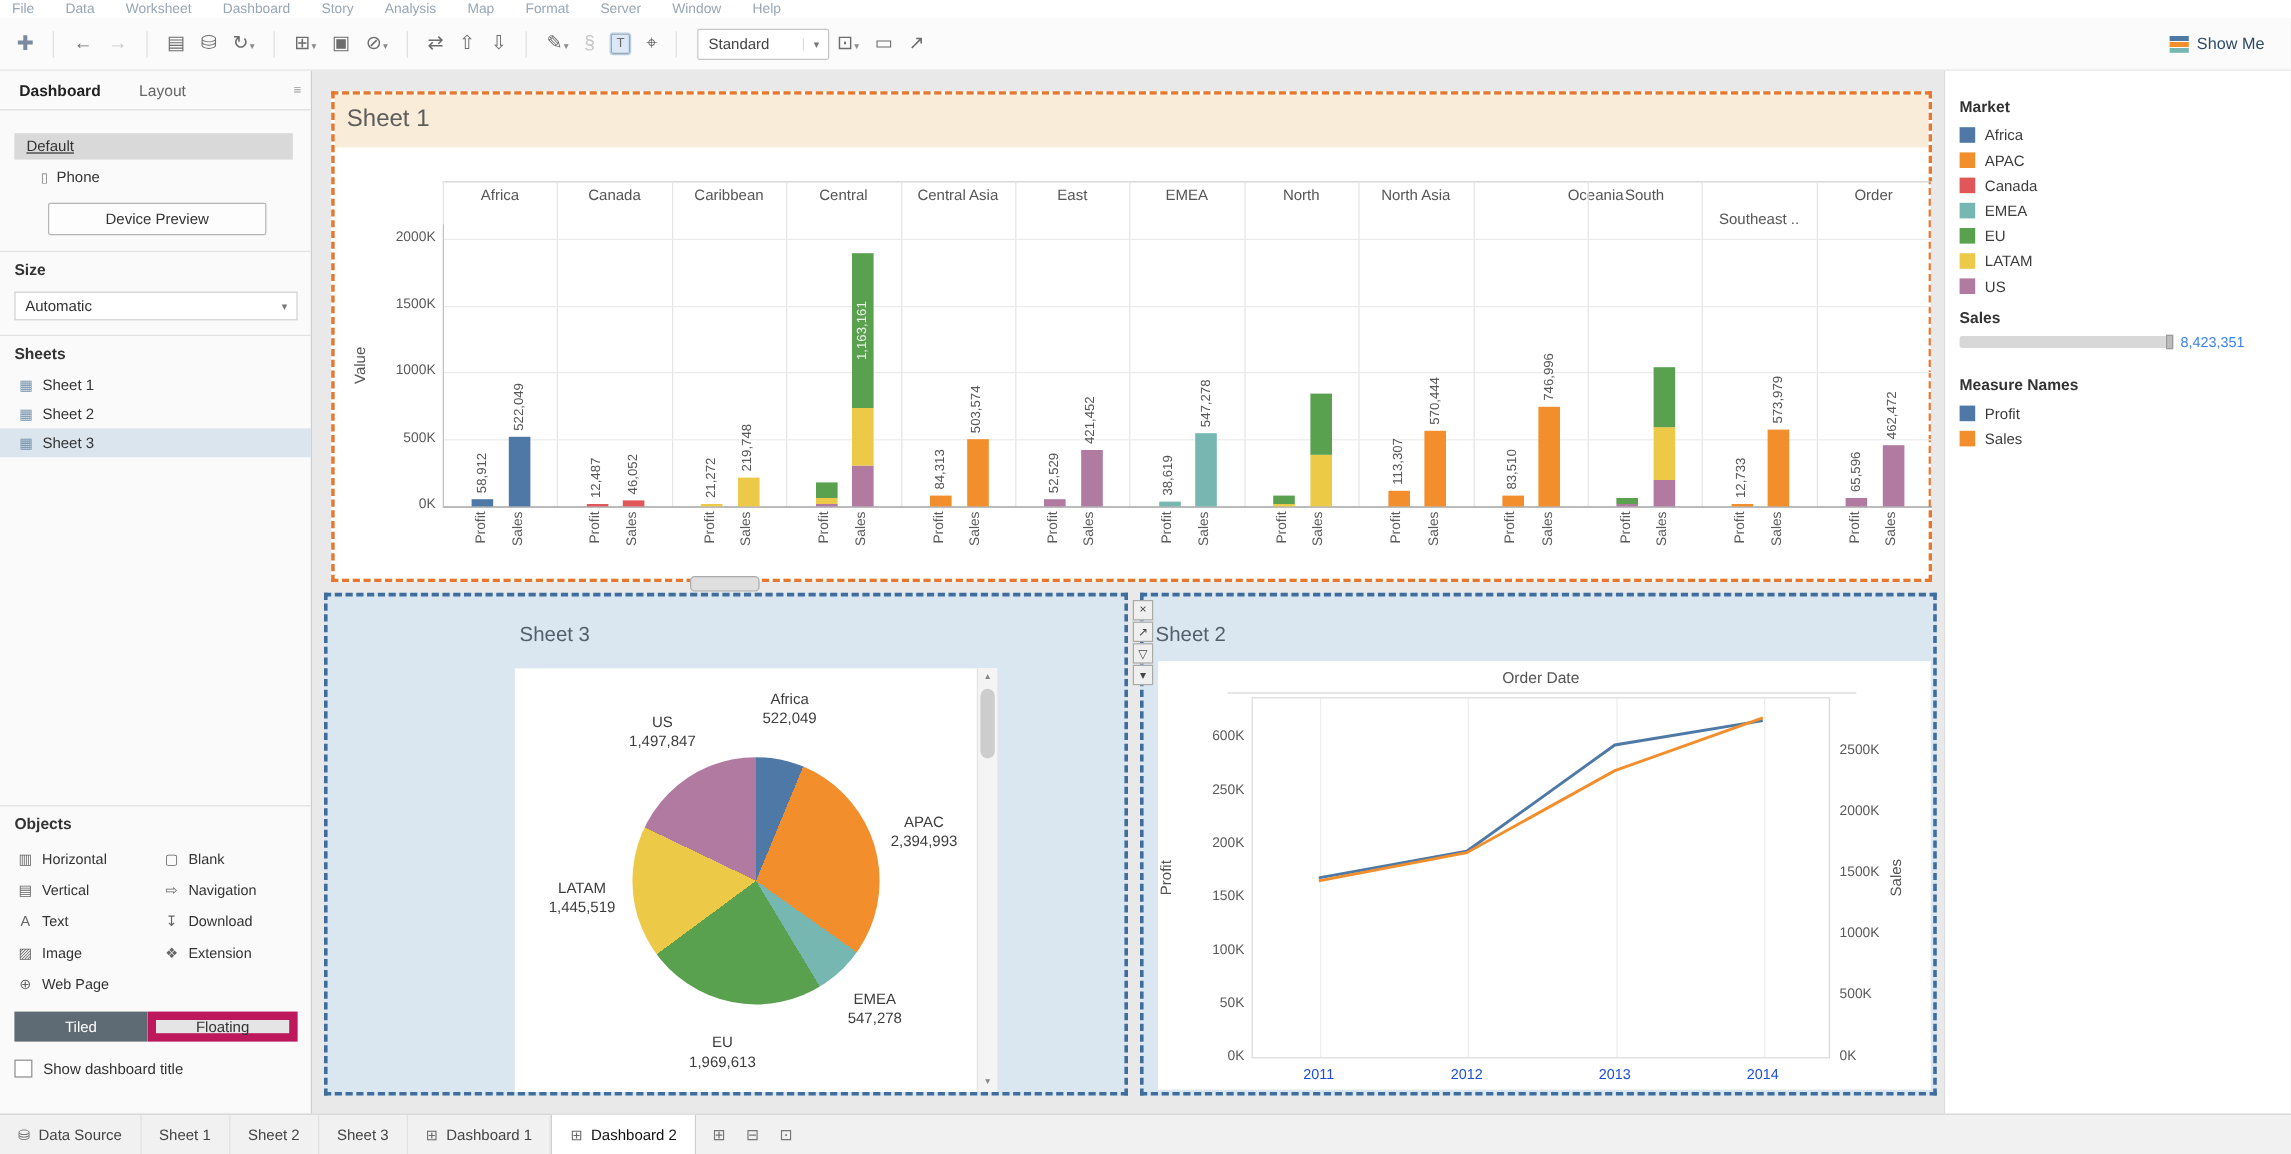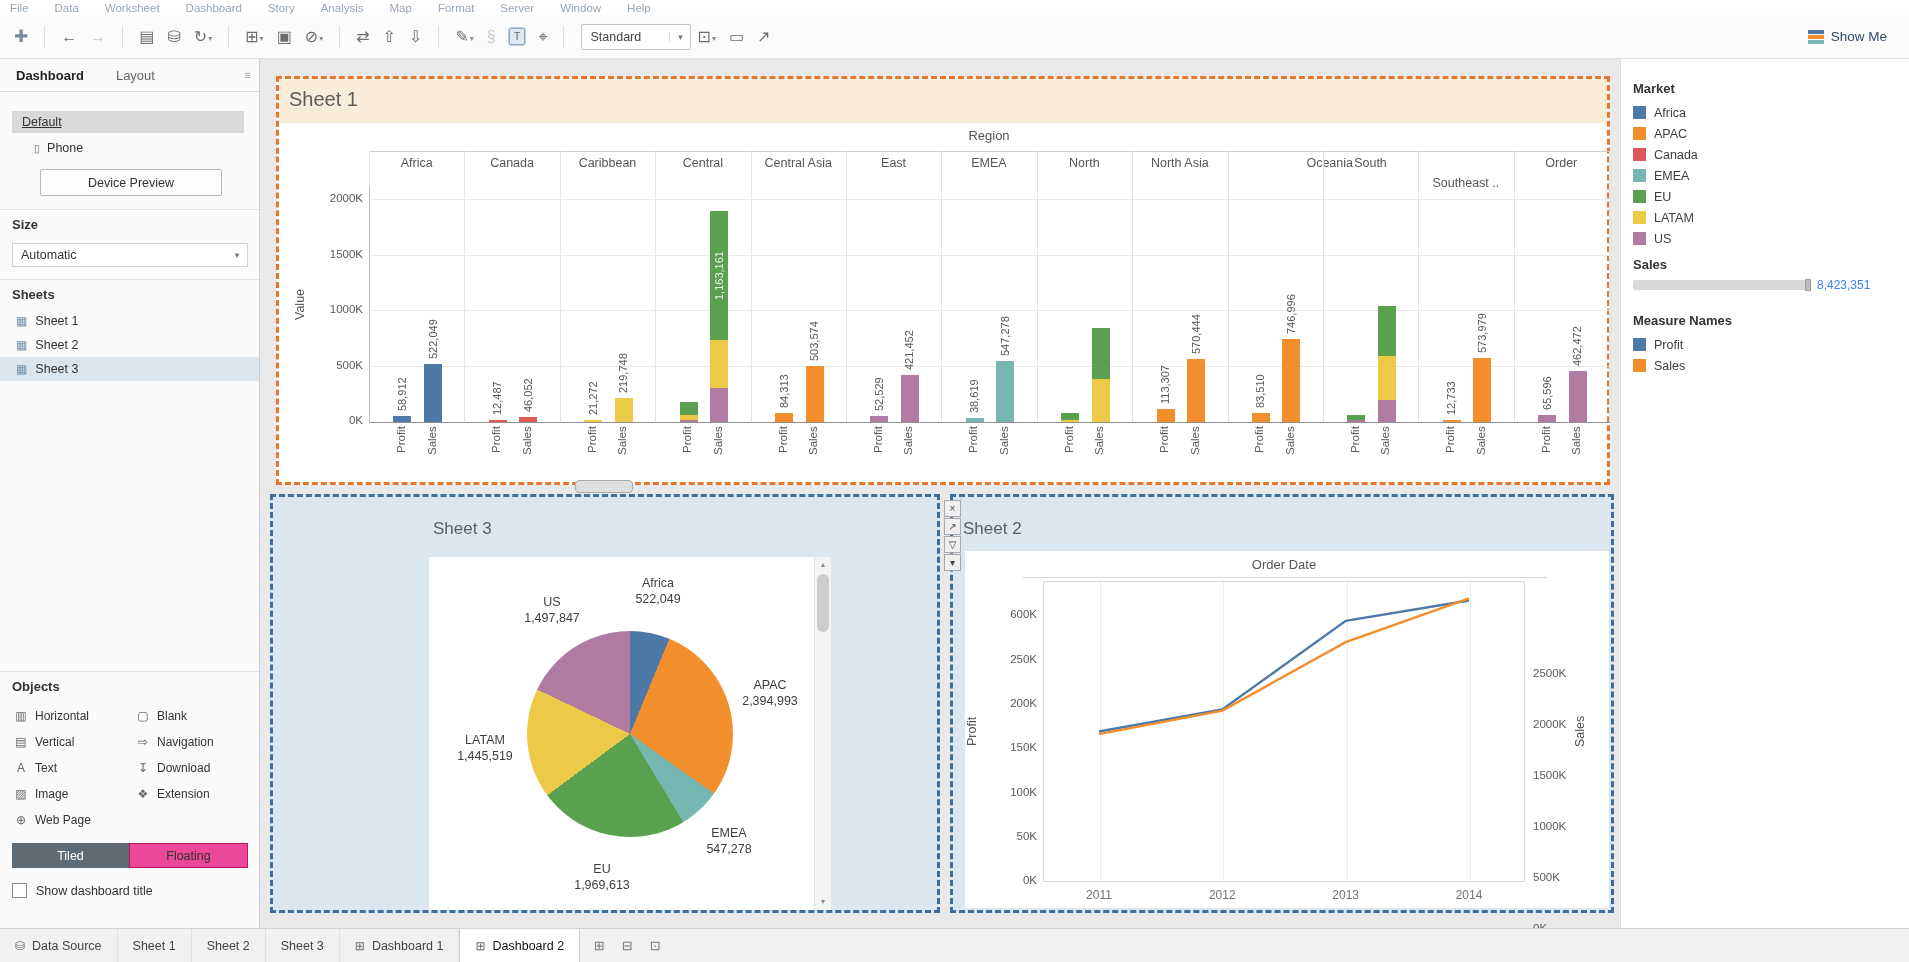--- a/index.html
+++ b/index.html
@@ -49,21 +49,21 @@
   .sheets-list{position:absolute;left:0;top:250px;width:100%;}
   .sheet-row{height:24px;display:flex;align-items:center;gap:8px;padding-left:16px;font-size:12.5px;color:#333;}
   .sheet-row.selected{background:#dbe5ee;}
   .sheet-icon{color:#7292ae;font-size:12px;}
   .objects-grid{position:absolute;left:10px;top:644px;width:246px;display:flex;flex-wrap:wrap;}
   .object-item{width:122px;height:26px;display:flex;align-items:center;gap:7px;padding-left:4px;
     box-sizing:border-box;font-size:12px;color:#333;}
   .object-icon{color:#666;font-size:12px;width:14px;text-align:center;}
   .tile-toggle{position:absolute;left:12px;top:784px;width:236px;height:25px;display:flex;font-size:12.5px;}
   .tt-tiled{flex:1;background:#5f6b74;color:#fff;display:flex;align-items:center;justify-content:center;}
-  .tt-floating{flex:1;background:#ec4899;border:1px solid #be185d;color:#333;display:flex;align-items:center;
+  .tt-floating{flex:1;background:#e5e5e5;border:7px solid #be185d;color:#333;display:flex;align-items:center;
     justify-content:center;box-sizing:border-box;}
   .show-title-row{position:absolute;left:12px;top:824px;display:flex;align-items:center;gap:9px;font-size:12.5px;color:#333;}
   .checkbox{width:13px;height:13px;border:1px solid #8c8c8c;background:#fff;}
   
   .canvas{position:absolute;left:260px;top:59px;width:1360px;bottom:34px;background:#e9e9e9;}
   .zone{position:absolute;box-sizing:border-box;}
   .zone-s1{left:16px;top:17px;width:1334px;height:409px;border:3px dashed #e8772e;background:#fff;}
   .s1-header{position:absolute;left:0;top:0;right:0;height:44px;background:#f9ecd8;}
   .s1-title{position:absolute;left:10px;top:9px;font-size:20px;color:#5d5d5d;}
   .s1-chart{position:absolute;left:0;top:44px;right:0;bottom:0;background:#fff;}
@@ -93,23 +93,23 @@
   .sb-arrow-up{position:absolute;left:0;top:0;width:100%;height:16px;text-align:center;font-size:7px;color:#888;line-height:16px;}
   .sb-arrow-down{position:absolute;left:0;bottom:0;width:100%;height:16px;text-align:center;font-size:7px;color:#888;line-height:16px;}
   .sb-thumb{position:absolute;left:2px;top:17px;width:12px;height:58px;background:#cdcdcd;border-radius:6px;}
   .zone-s2{left:690px;top:435px;width:664px;height:419px;border:3px dashed #3f6e9e;background:#dbe7f0;}
   .s2-title{position:absolute;left:10px;top:22px;font-size:17px;color:#53606b;}
   .s2-box{position:absolute;left:12px;top:54px;width:644px;height:357px;background:#fff;}
   .s2-header{position:absolute;left:78px;top:6px;width:482px;text-align:center;font-size:13px;color:#555;}
   .s2-headline{position:absolute;left:58px;top:26px;width:524px;height:1px;background:#d6d6d6;}
   .s2-plot{position:absolute;border:1px solid #d9d9d9;box-sizing:border-box;}
   .s2-vgrid{position:absolute;top:0;width:1px;height:100%;background:#ececec;}
-  .s2-year{position:absolute;text-align:center;font-size:12px;color:#737373;}
+  .s2-year{position:absolute;text-align:center;font-size:12px;color:#1d4ed8;}
   .s2-ltick{position:absolute;text-align:right;font-size:11.5px;color:#5a5a5a;}
-  .s2-rtick{position:absolute;font-size:11.5px;color:#5a5a5a;margin-top:48px;}
+  .s2-rtick{position:absolute;font-size:11.5px;color:#5a5a5a;}
   .s2-axis{font-size:12.5px;color:#555;}
   .zone-controls{position:absolute;left:684px;top:441px;width:18px;display:flex;flex-direction:column;gap:1px;z-index:5;}
   .zc-btn{width:17px;height:17px;background:#efefef;border:1px solid #a9a9a9;box-sizing:border-box;
     display:flex;align-items:center;justify-content:center;font-size:10px;color:#444;}
   
   .rightpanel{position:absolute;right:0;top:59px;width:289px;bottom:34px;background:#fff;
     border-left:1px solid #ddd;box-sizing:border-box;}
   .lg-h{font-size:13px;font-weight:bold;color:#333;margin-bottom:6px;}
   .market-card{position:absolute;left:12px;top:22px;}
   .lg-item{display:flex;align-items:center;gap:8px;height:21px;font-size:12.5px;color:#3d3d3d;}
@@ -318,21 +318,20 @@
     <span>Show dashboard title</span>
   </div>
 </aside>
 
 <div class="canvas">
   <section class="zone zone-s1">
     <div class="s1-header">
       <span class="s1-title">Sheet 1</span>
     </div>
     <div class="s1-chart">
-        <div class="s1-region-title">Region</div>
         <div class="s1-headline" style="left: 90px; top: 28px; width: 1240px;"></div>
         <div class="s1-regname" style="left: 90px; top: 33px; width: 95.4px;">Africa</div>
         <div class="s1-regname" style="left: 185.4px; top: 33px; width: 95.4px;">Canada</div>
         <div class="s1-regname" style="left: 280.8px; top: 33px; width: 95.4px;">Caribbean</div>
         <div class="s1-regname" style="left: 376.2px; top: 33px; width: 95.4px;">Central</div>
         <div class="s1-regname" style="left: 471.5px; top: 33px; width: 95.4px;">Central Asia</div>
         <div class="s1-regname" style="left: 566.9px; top: 33px; width: 95.4px;">East</div>
         <div class="s1-regname" style="left: 662.3px; top: 33px; width: 95.4px;">EMEA</div>
         <div class="s1-regname" style="left: 757.7px; top: 33px; width: 95.4px;">North</div>
         <div class="s1-regname" style="left: 853.1px; top: 33px; width: 95.4px;">North Asia</div>

